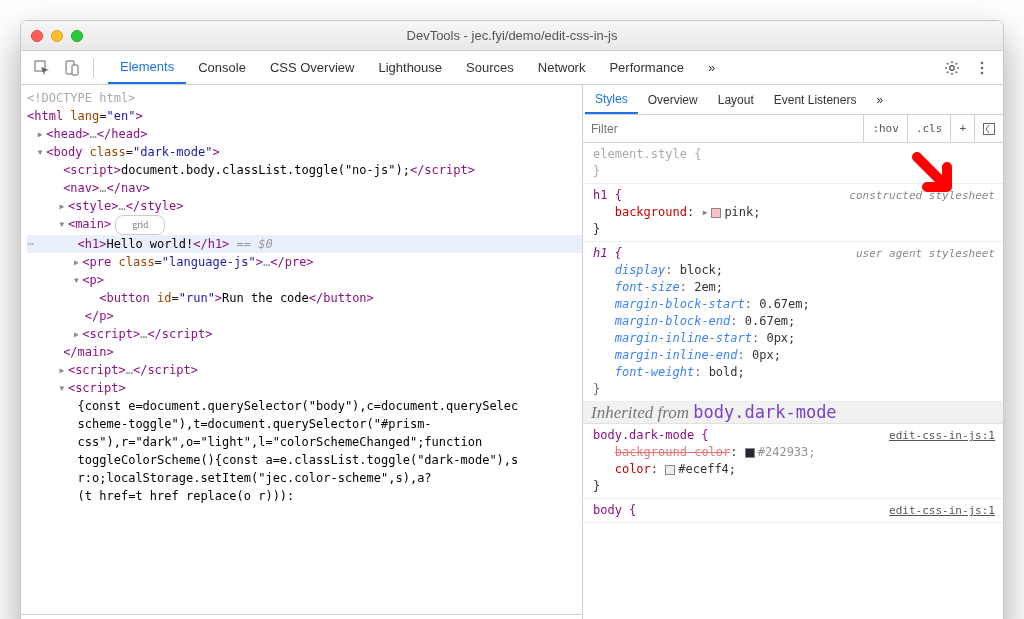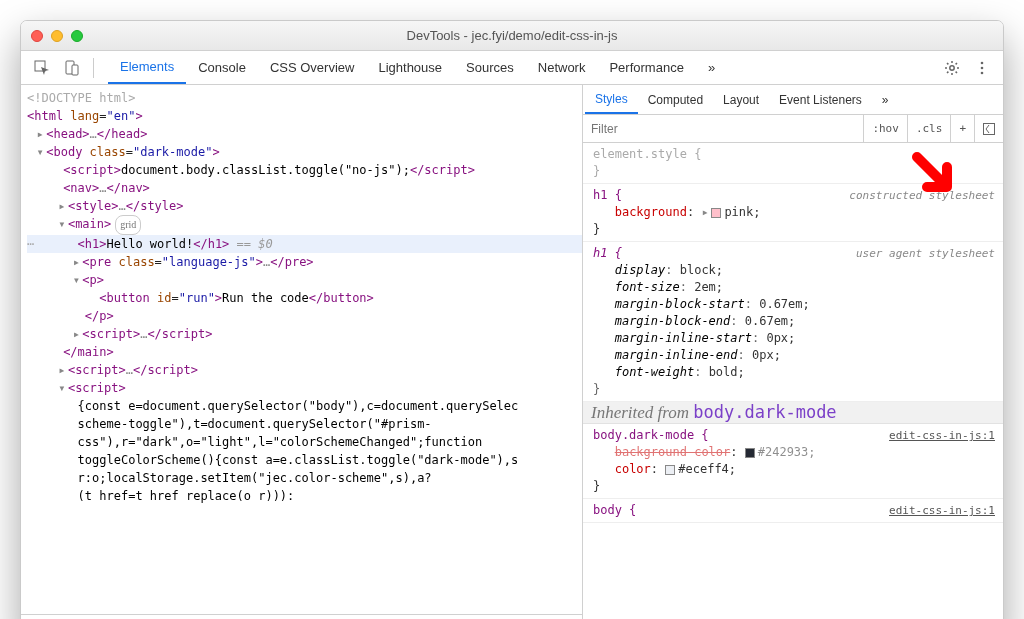--- a/index.html
+++ b/index.html
@@ -17,38 +17,38 @@
 .tab.active { color:#1a73e8; border-bottom:2px solid #1a73e8; }
 .spacer{flex:1;}
 .content { flex:1; display:flex; min-height:0; }
 .left { flex:1; display:flex; flex-direction:column; border-right:1px solid #d0d0d0; min-width:0; }
 .dom { flex:1; overflow:hidden; font-family:Menlo,Consolas,monospace; font-size:12px; line-height:18px; padding:4px 0 4px 6px; color:#222; }
 .dom .line{ white-space:pre; }
 .dom .sel{ background:#e9f0fc; }
 .tw{display:inline-block;width:12px;text-align:center;color:#888;}
 .t-tag{color:#881280;} .t-attr{color:#994500;} .t-val{color:#1a1aa6;} .t-txt{color:#000;} .t-dim{color:#aaa;}
 .t-ital{font-style:italic;color:#999;}
-.badge{display:inline-block;border:1px solid #ccc;border-radius:8px;padding:0 4px;font-size:10px;color:#777;margin-left:4px;font-family:-apple-system;}
+.badge{display:inline-block;border:1px solid #ccc;border-radius:8px;padding:0 16px;font-size:10px;color:#777;margin-left:4px;font-family:-apple-system;}
 .ell{color:#888;}
 .crumbs { height:24px; border-top:1px solid #d0d0d0; display:flex; align-items:center; gap:14px; padding:0 10px; font-size:12px; }
 .crumbs span{color:#7b40c8;} .crumbs span.sel{color:#333;background:#eee;padding:1px 4px;border-radius:2px;}
 .right { width:420px; display:flex; flex-direction:column; min-width:0;}
 .rtabs { height:30px; border-bottom:1px solid #d0d0d0; display:flex; align-items:center; padding:0 2px; }
 .rtab{ padding:0 10px; height:100%; display:flex; align-items:center; font-size:12px; color:#333; cursor:pointer; }
 .rtab.active{ border-bottom:2px solid #1a73e8; color:#1a73e8;}
 .filterrow{ height:28px; border-bottom:1px solid #d0d0d0; display:flex; align-items:center; }
 .filterrow input{ flex:1; border:none; padding:0 8px; font-size:12px; outline:none; color:#555;}
 .mini{ padding:0 8px; font-family:Menlo,monospace; font-size:11px; color:#555; border-left:1px solid #d0d0d0; height:100%; display:flex; align-items:center; cursor:pointer;}
 .styles{ flex:1; overflow:auto; font-family:Menlo,Consolas,monospace; font-size:12px; line-height:17px; position:relative;}
 .rule{ border-bottom:1px solid #eee; padding:3px 8px 3px 10px; position:relative;}
 .rule .src{position:absolute; right:8px; top:3px; font-size:11px; color:#888; font-style:italic;}
 .rule .src.link{color:#555;text-decoration:underline;font-style:normal;}
 .rule.ua{color:#666;} .rule.ua .sel2,.rule.ua .prop{font-style:italic;}
 .sel2{color:#881280;text-align:center;} .prop{color:#c80000;} .val{color:#333;}
-.rule.ua .prop{color:#000000;}
+.rule.ua .prop{color:#3b82f6;}
 .sw{display:inline-block;width:10px;height:10px;border:1px solid #888;vertical-align:middle;margin-right:3px;}
 .tw2{display:inline-block;width:10px;color:#888;}
 .inherit{background:#f1f1f1;font-style:italic;color:#777;padding:2px 8px;border-bottom:1px solid #e2e2e2;font-family:-apple-system;font-size:17px;}
 .inherit b{color:#7b40c8;font-style:normal;font-weight:normal;font-family:Menlo,monospace;}
 .arrow{position:absolute;left:890px;top:130px;}
 .arrow svg{width:46px;height:46px;}
 </style>
 </head>
 <body>
 
@@ -132,21 +132,21 @@
       </div>
       <div class="crumbs">
 
         <span class="sel">h1</span>
       </div>
     </div>
 
     <div class="right">
       <div class="rtabs">
         <div class="rtab active">Styles</div>
-        <div class="rtab">Computed</div>
+        <div class="rtab">Overview</div>
         <div class="rtab">Layout</div>
         <div class="rtab">Event Listeners</div>
         <div class="rtab">»</div>
       </div>
       <div class="filterrow">
         <input placeholder="Filter" style="">
         <div class="mini">:hov</div>
         <div class="mini">.cls</div>
         <div class="mini">+</div>
         <div class="mini">

